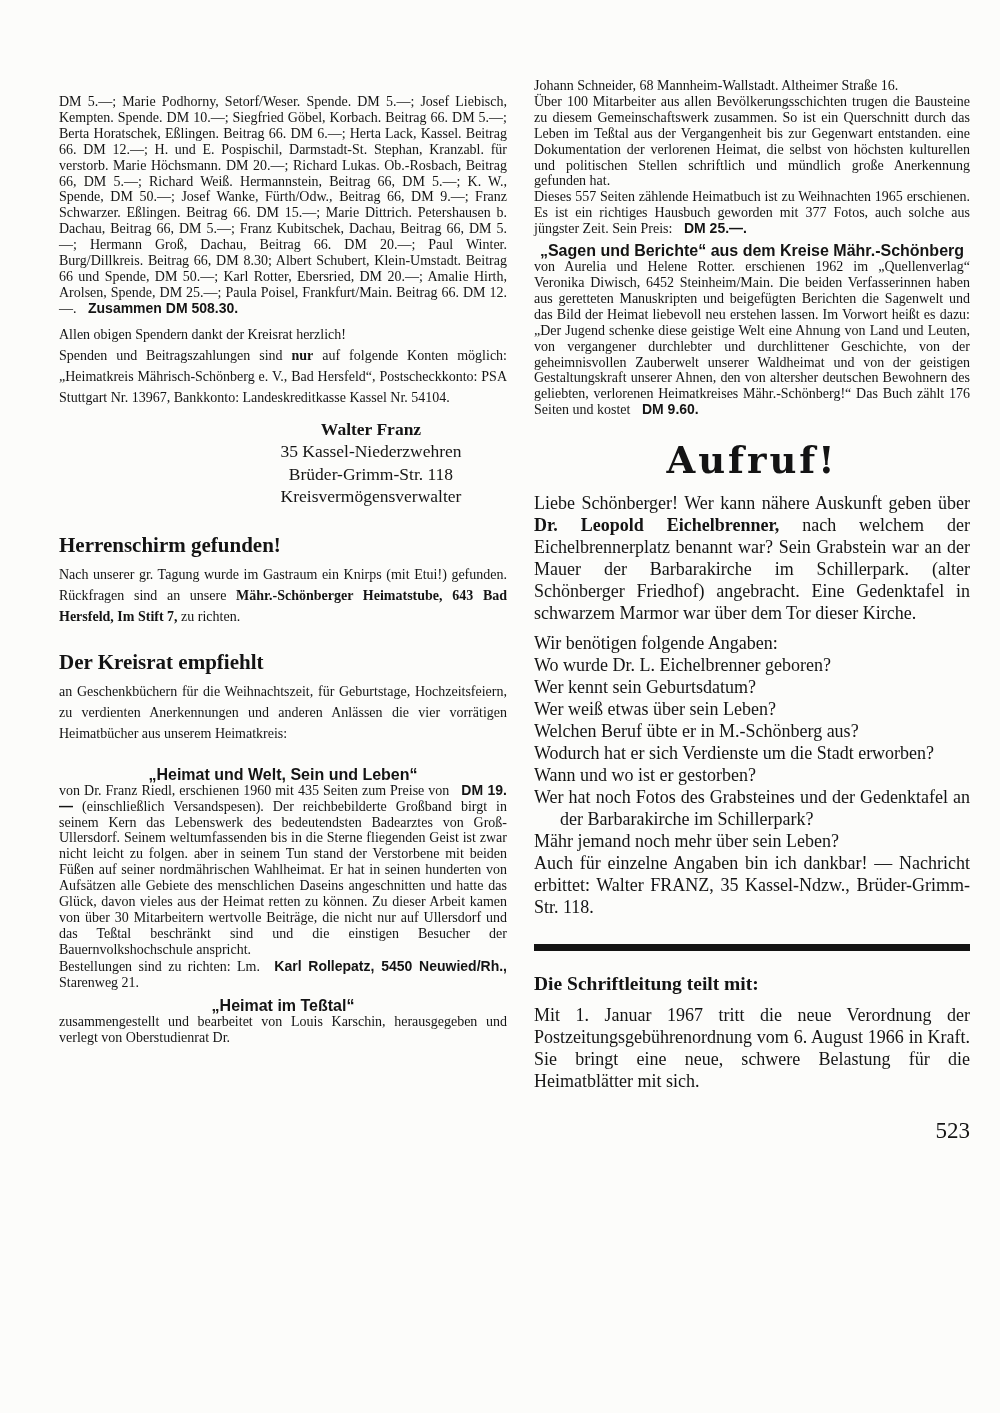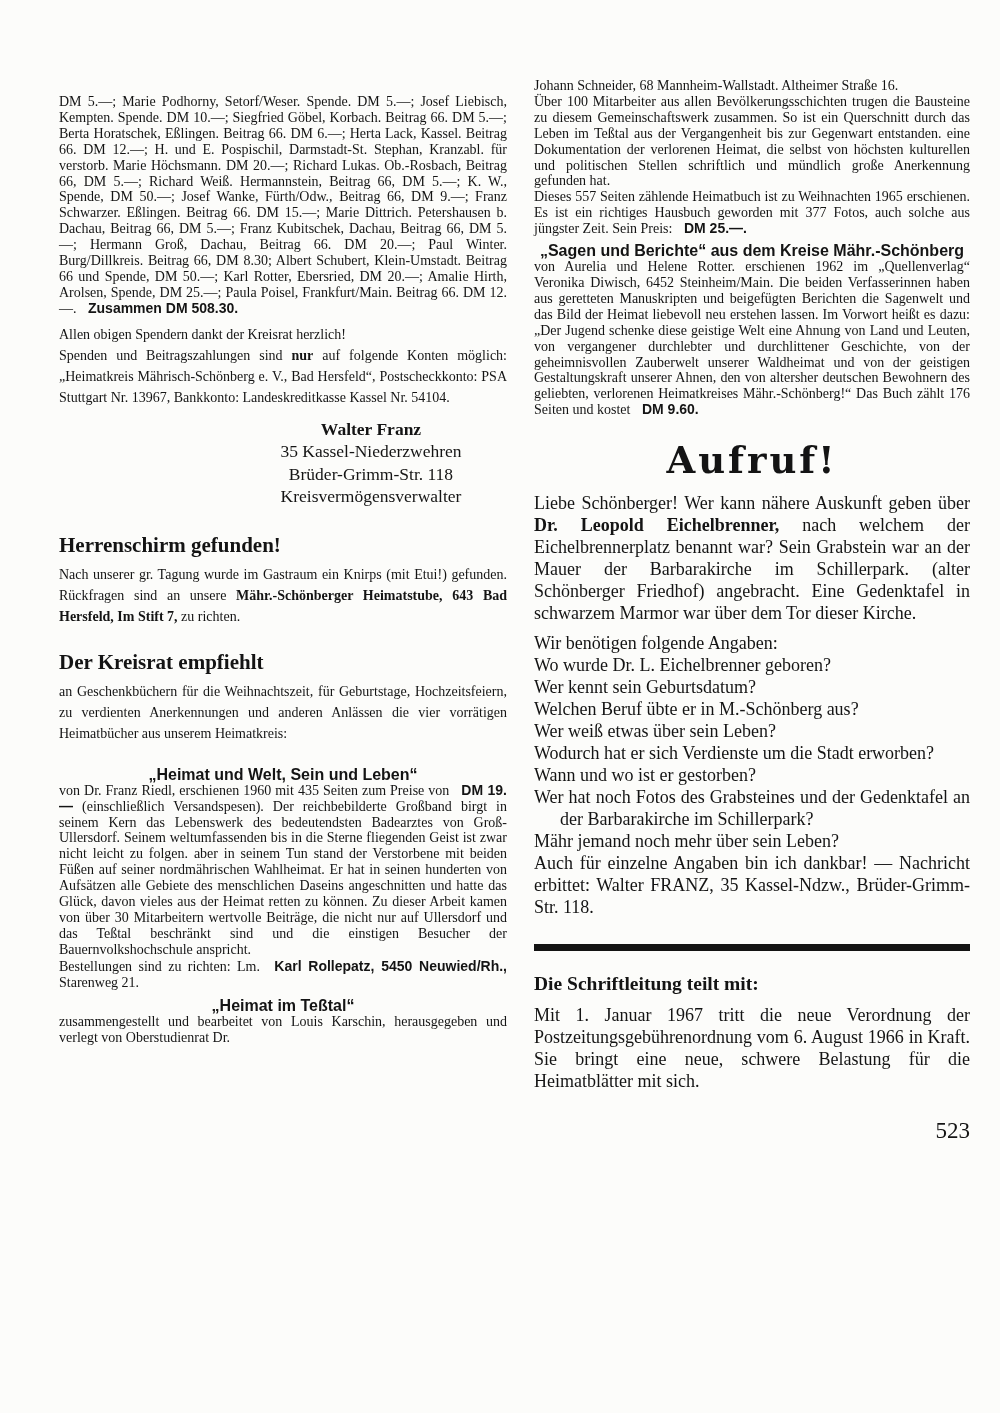--- a/index.html
+++ b/index.html
@@ -98,22 +98,22 @@
   <p class="sm"><span>von Aurelia und Helene Rotter. erschienen 1962 im „Quellenverlag“ Veronika Diwisch, 6452 Steinheim/Main. Die beiden Verfasserinnen haben aus geretteten Manuskripten und beigefügten Berichten die Sagenwelt und das Bild der Heimat liebevoll neu erstehen lassen. Im Vorwort heißt es dazu: „Der Jugend schenke diese geistige Welt eine Ahnung von Land und Leuten, von vergangener durchlebter und durchlittener Geschichte, von der geheimnisvollen Zauberwelt unserer Waldheimat und von der geistigen Gestaltungskraft unserer Ahnen, den von altersher deutschen Bewohnern des geliebten, verlorenen Heimatkreises Mähr.-Schönberg!“ Das Buch zählt 176 Seiten und kostet </span><span class="sans-b">DM 9.60.</span></p>
 
   <div id="aufruf-head">Aufruf!</div>
 
   <p class="bd-r"><span>Liebe Schönberger! Wer kann nähere Auskunft geben über </span><b>Dr. Leopold Eichelbrenner,</b><span> nach welchem der Eichelbrennerplatz benannt war? Sein Grabstein war an der Mauer der Barbarakirche im Schillerpark. (alter Schönberger Friedhof) angebracht. Eine Gedenktafel in schwarzem Marmor war über dem Tor dieser Kirche.</span></p>
 
   <p class="bd-r" id="need">Wir benötigen folgende Angaben:</p>
 
   <div class="bd-r q">Wo wurde Dr. L. Eichelbrenner geboren?</div>
   <div class="bd-r q">Wer kennt sein Geburtsdatum?</div>
+  <div class="bd-r q">Wer weiß etwas über sein Leben?</div>
   <div class="bd-r q">Welchen Beruf übte er in M.-Schönberg aus?</div>
-  <div class="bd-r q">Wer weiß etwas über sein Leben?</div>
   <div class="bd-r q">Wodurch hat er sich Verdienste um die Stadt erworben?</div>
   <div class="bd-r q">Wann und wo ist er gestorben?</div>
   <div class="bd-r q">Wer hat noch Fotos des Grabsteines und der Gedenktafel an der Barbarakirche im Schillerpark?</div>
   <div class="bd-r q">Mähr jemand noch mehr über sein Leben?</div>
 
   <p class="bd-r">Auch für einzelne Angaben bin ich dankbar! — Nachricht erbittet: Walter FRANZ, 35 Kassel-Ndzw., Brüder-Grimm-Str. 118.</p>
 
   <div id="divider"></div>
 
   <div class="h-serif" id="ed-head">Die Schriftleitung teilt mit:</div>

